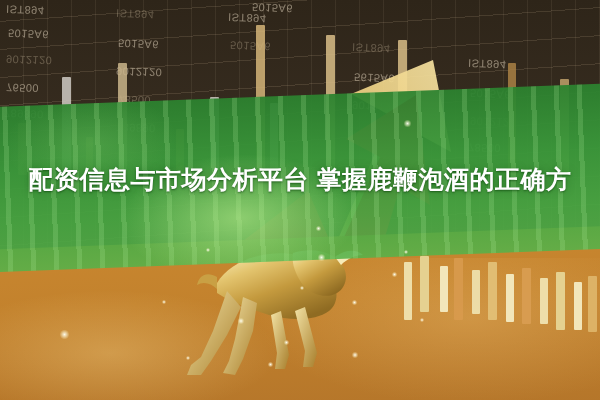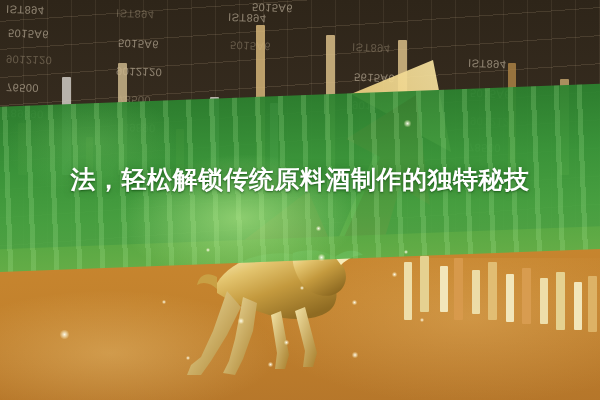--- a/index.html
+++ b/index.html
@@ -328,16 +328,16 @@
       <div class="spark" style="left: 162px; top: 300px; width: 4px; height: 4px;"></div>
       <div class="spark" style="left: 316px; top: 226px; width: 5px; height: 5px;"></div>
       <div class="spark" style="left: 300px; top: 286px; width: 4px; height: 4px;"></div>
       <div class="spark" style="left: 268px; top: 362px; width: 5px; height: 5px;"></div>
       <div class="spark" style="left: 60px; top: 330px; width: 9px; height: 9px;"></div>
       <div class="spark" style="left: 404px; top: 120px; width: 7px; height: 7px;"></div>
       <div class="spark" style="left: 206px; top: 248px; width: 4px; height: 4px;"></div>
     </div>
 
   <div class="headline">
-    <span class="line">法，轻松解锁传统原料酒制作的独特秘技</span>
+    <span class="line">配资信息与市场分析平台 掌握鹿鞭泡酒的正确方</span>
   </div>
 
 </div>
 
 </body></html>

